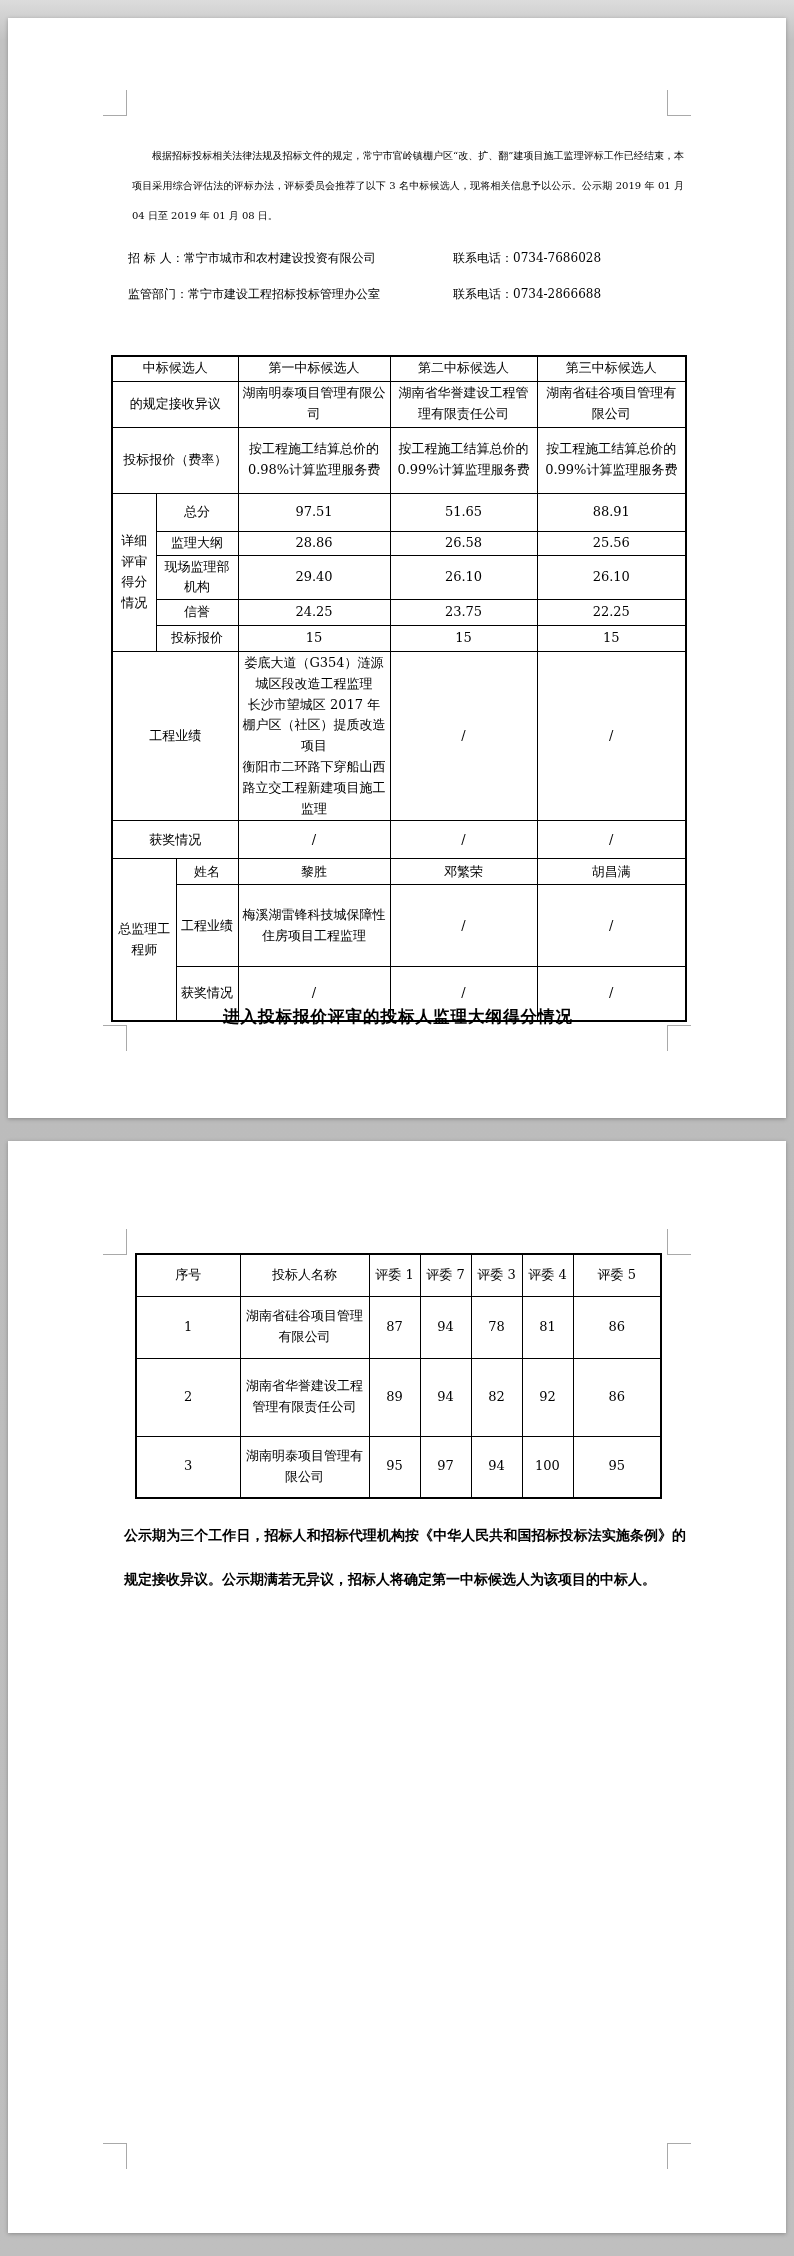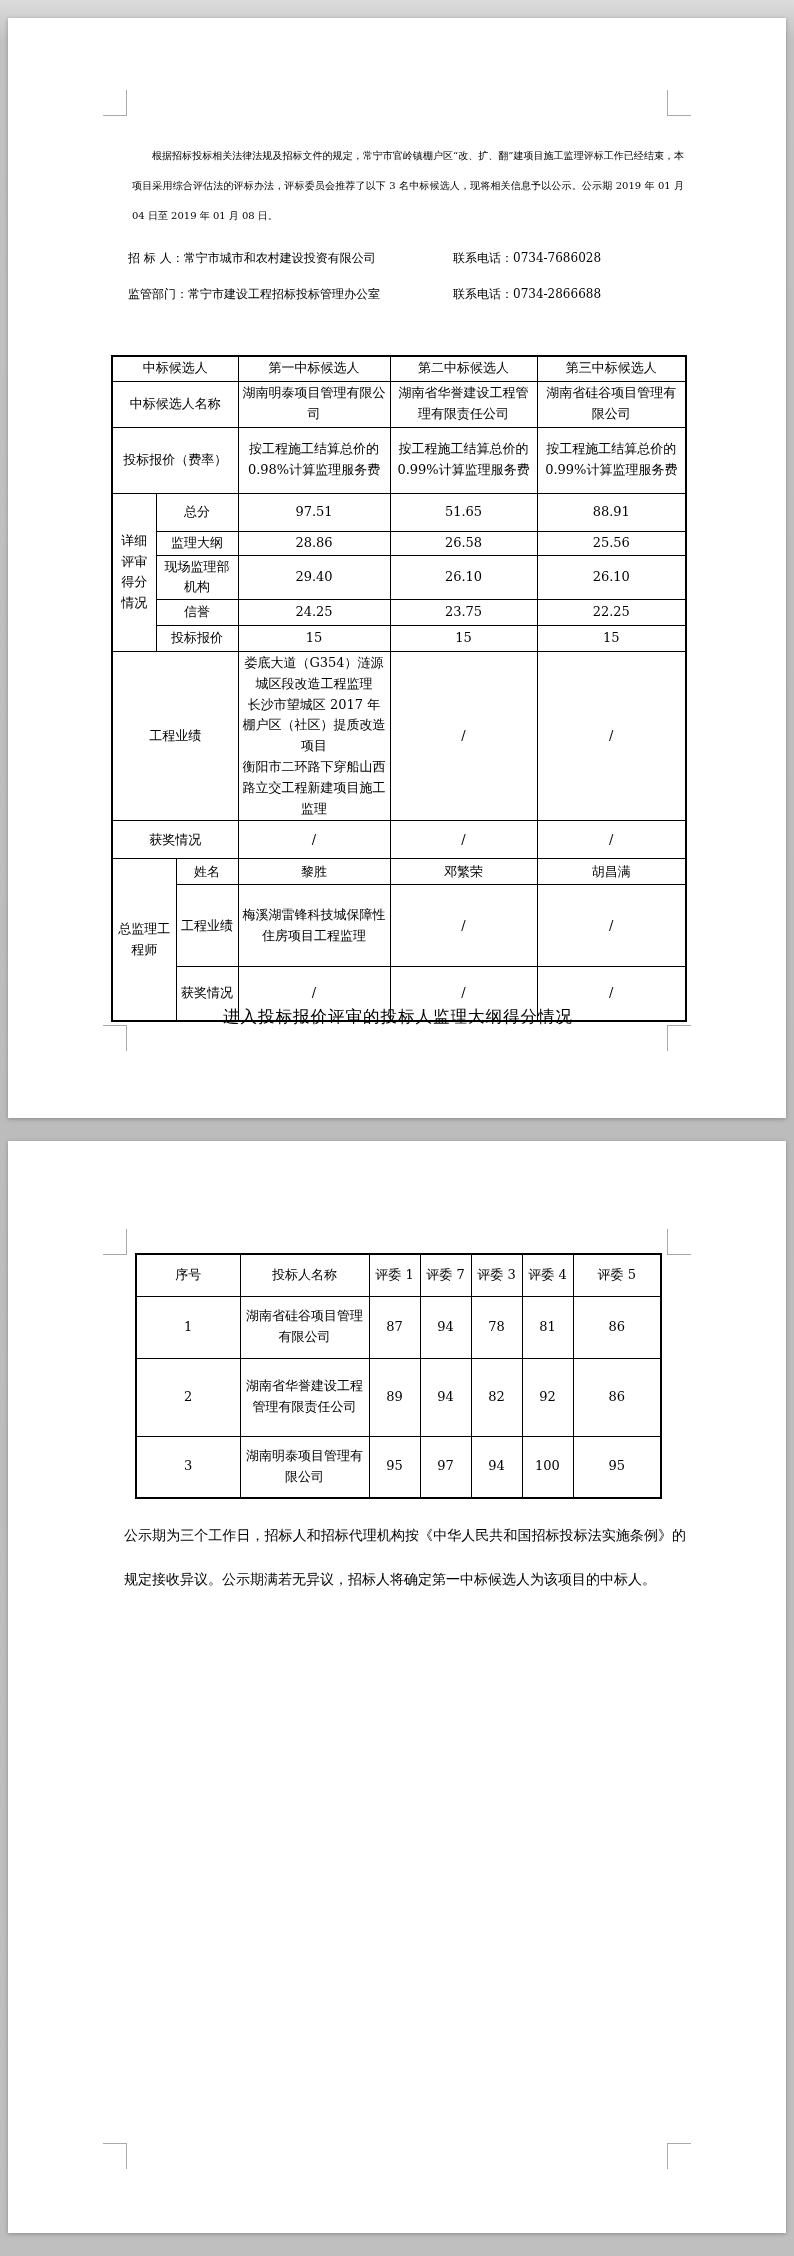--- a/index.html
+++ b/index.html
@@ -43,25 +43,25 @@
   td{
     text-align:center;vertical-align:middle;padding:1px 3px;
     font-size:13px;line-height:1.6;word-break:break-all;overflow:hidden;
   }
   #candidates-table{left:103px;top:337px;width:574px;}
   #jury-table{left:127px;top:112px;width:525px;}
   td.preline{white-space:pre-line;line-height:1.6;}
 
   .footer-heading{
     position:absolute;left:95px;top:988px;width:590px;margin:0;
-    font-size:16.5px;font-weight:normal;text-align:center;letter-spacing:1px;
+    font-size:16.5px;font-weight:bold;text-align:center;letter-spacing:1px;
   }
   .closing{
     position:absolute;left:116px;top:372px;width:562px;margin:0;
-    font-size:14px;line-height:44px;text-align:justify;
+    font-size:14px;line-height:44px;text-align:justify;font-weight:bold;
   }
 </style>
 </head>
 <body>
 
 <div class="page" id="page1">
   <div class="mark tl" style="left:95px;top:72px;"></div>
   <div class="mark tr" style="left:659px;top:72px;"></div>
   <div class="mark bl" style="left:95px;top:1007px;"></div>
   <div class="mark br" style="left:659px;top:1007px;"></div>
@@ -88,21 +88,21 @@
         <col style="width:149px">
     </colgroup>
     <tbody>
         <tr style="height:25px">
       <td colspan="3">中标候选人</td>
       <td>第一中标候选人</td>
       <td>第二中标候选人</td>
       <td>第三中标候选人</td>
     </tr>
     <tr style="height:46px">
-      <td colspan="3">中标候选人名称</td>
+      <td colspan="3">的规定接收异议</td>
       <td>湖南明泰项目管理有限公司</td>
       <td>湖南省华誉建设工程管理有限责任公司</td>
       <td>湖南省硅谷项目管理有限公司</td>
     </tr>
     <tr style="height:66px">
       <td colspan="3">投标报价（费率）</td>
       <td>按工程施工结算总价的 0.98%计算监理服务费</td>
       <td>按工程施工结算总价的 0.99%计算监理服务费</td>
       <td>按工程施工结算总价的 0.99%计算监理服务费</td>
     </tr>

